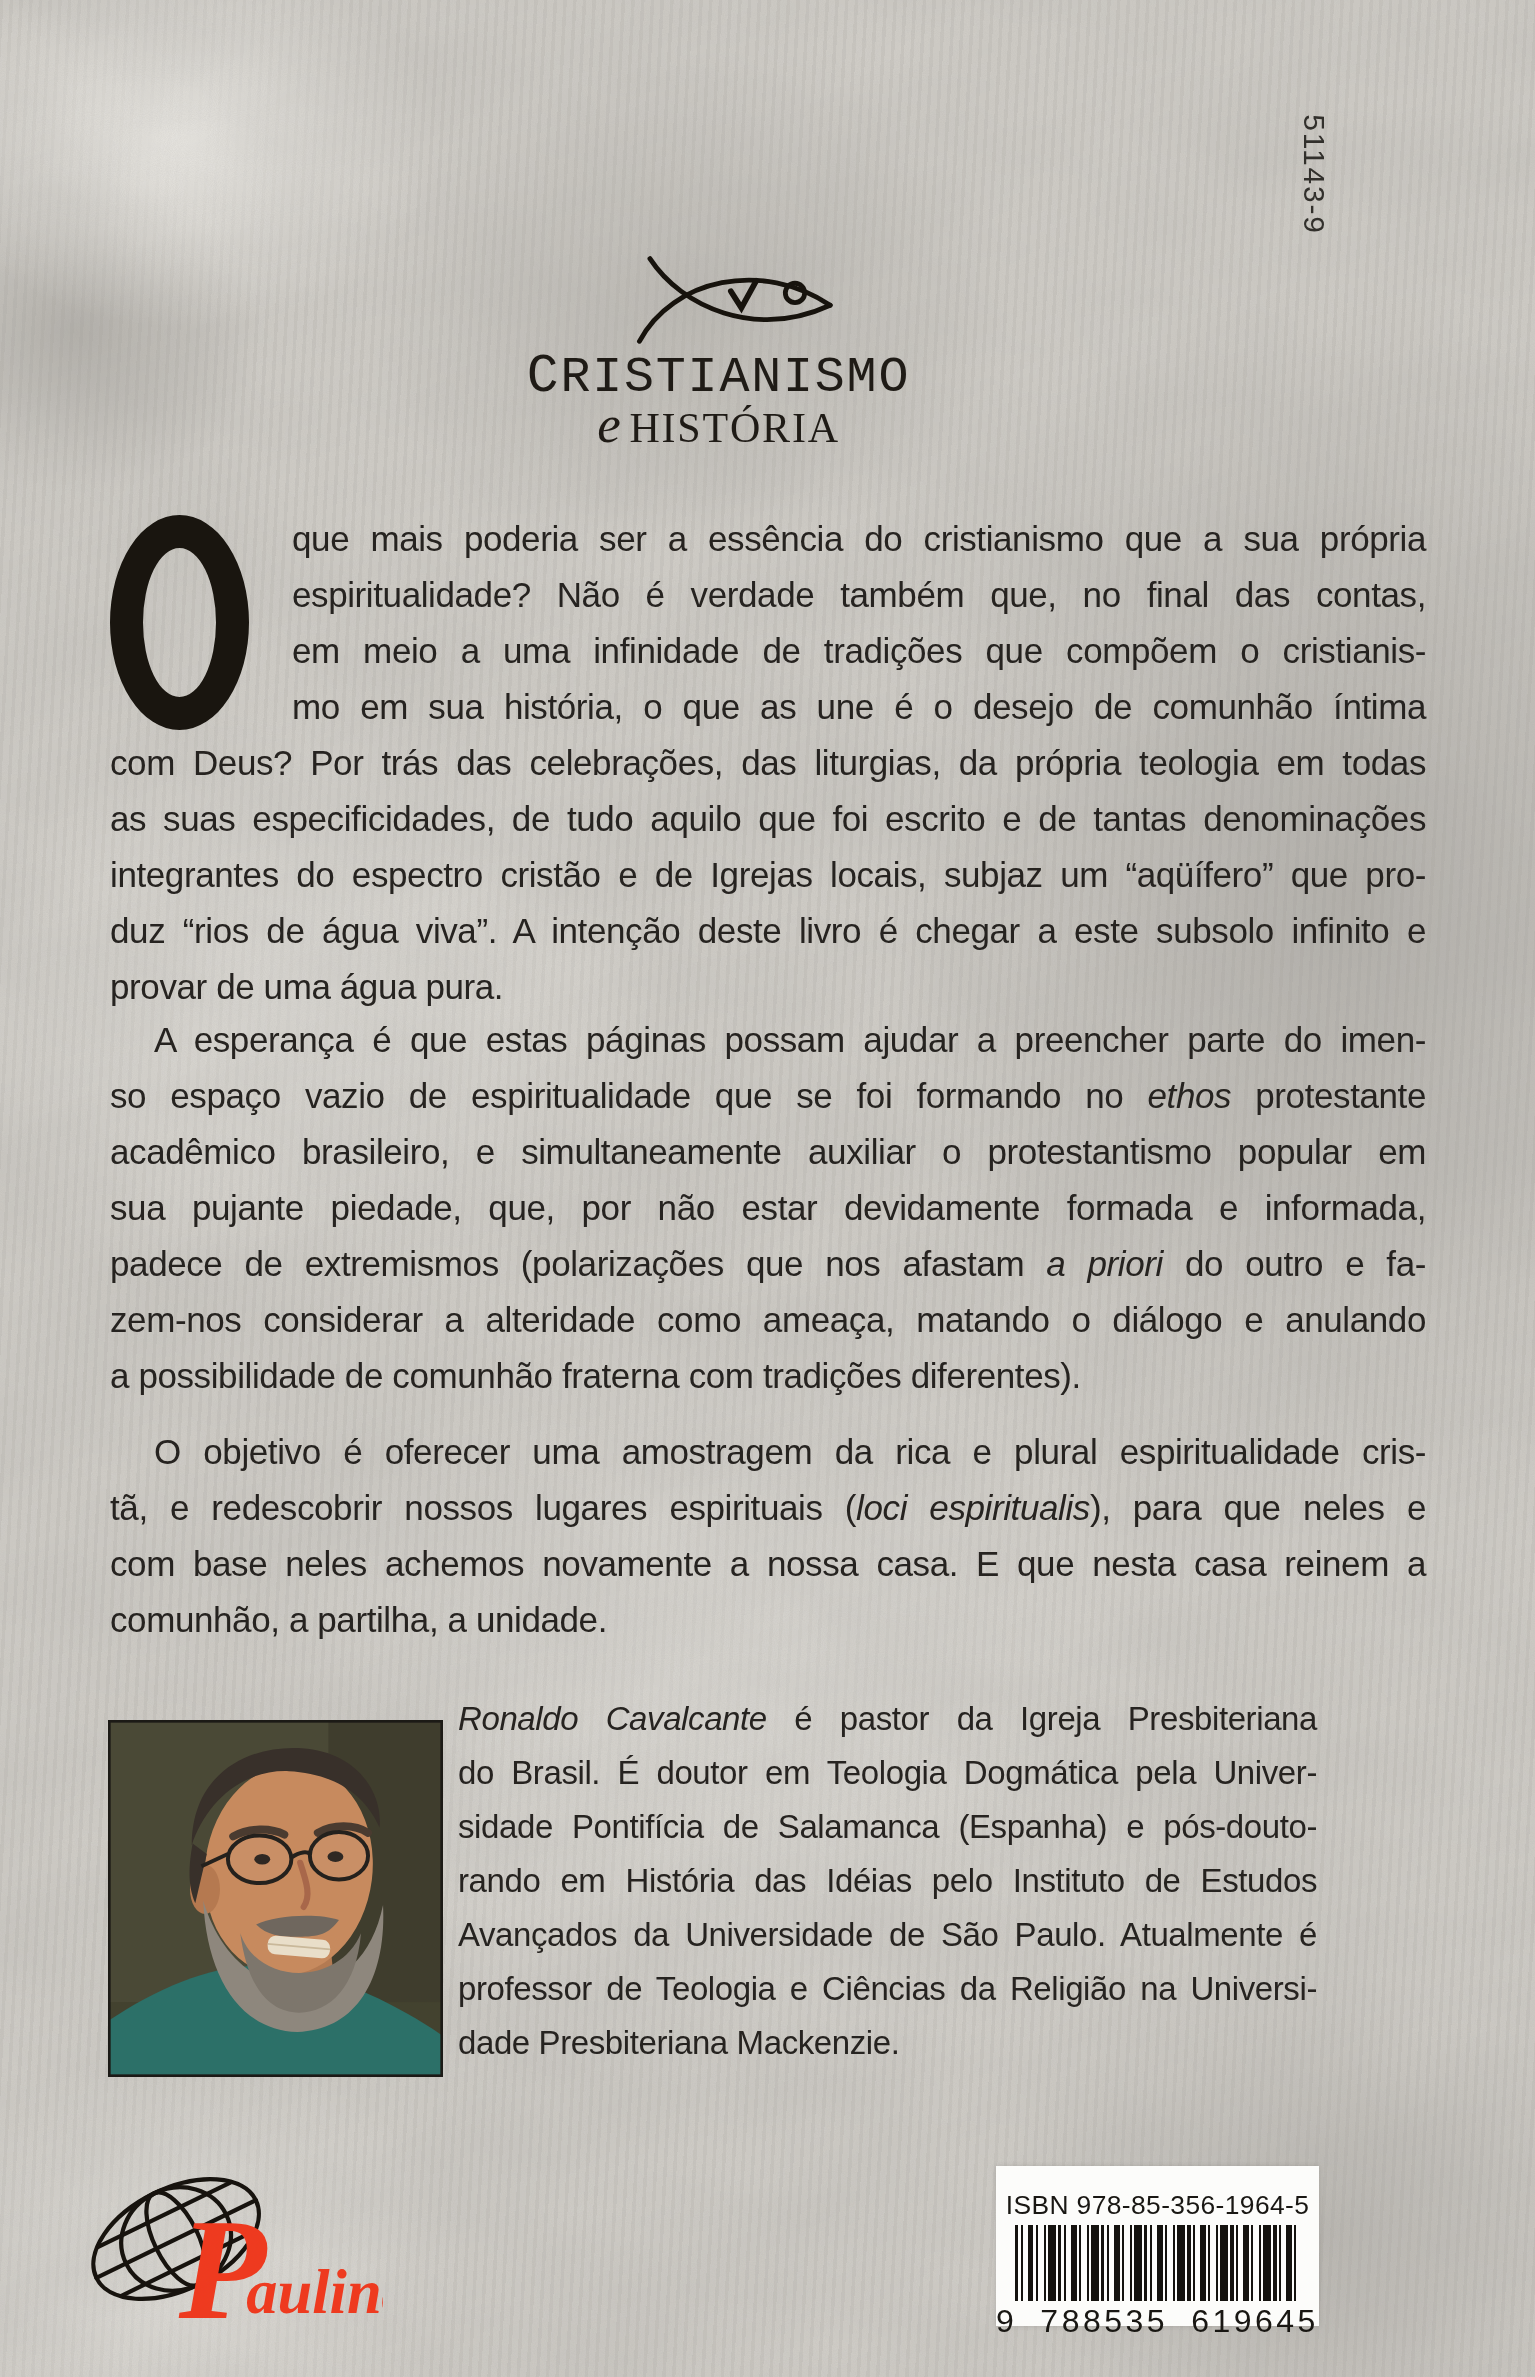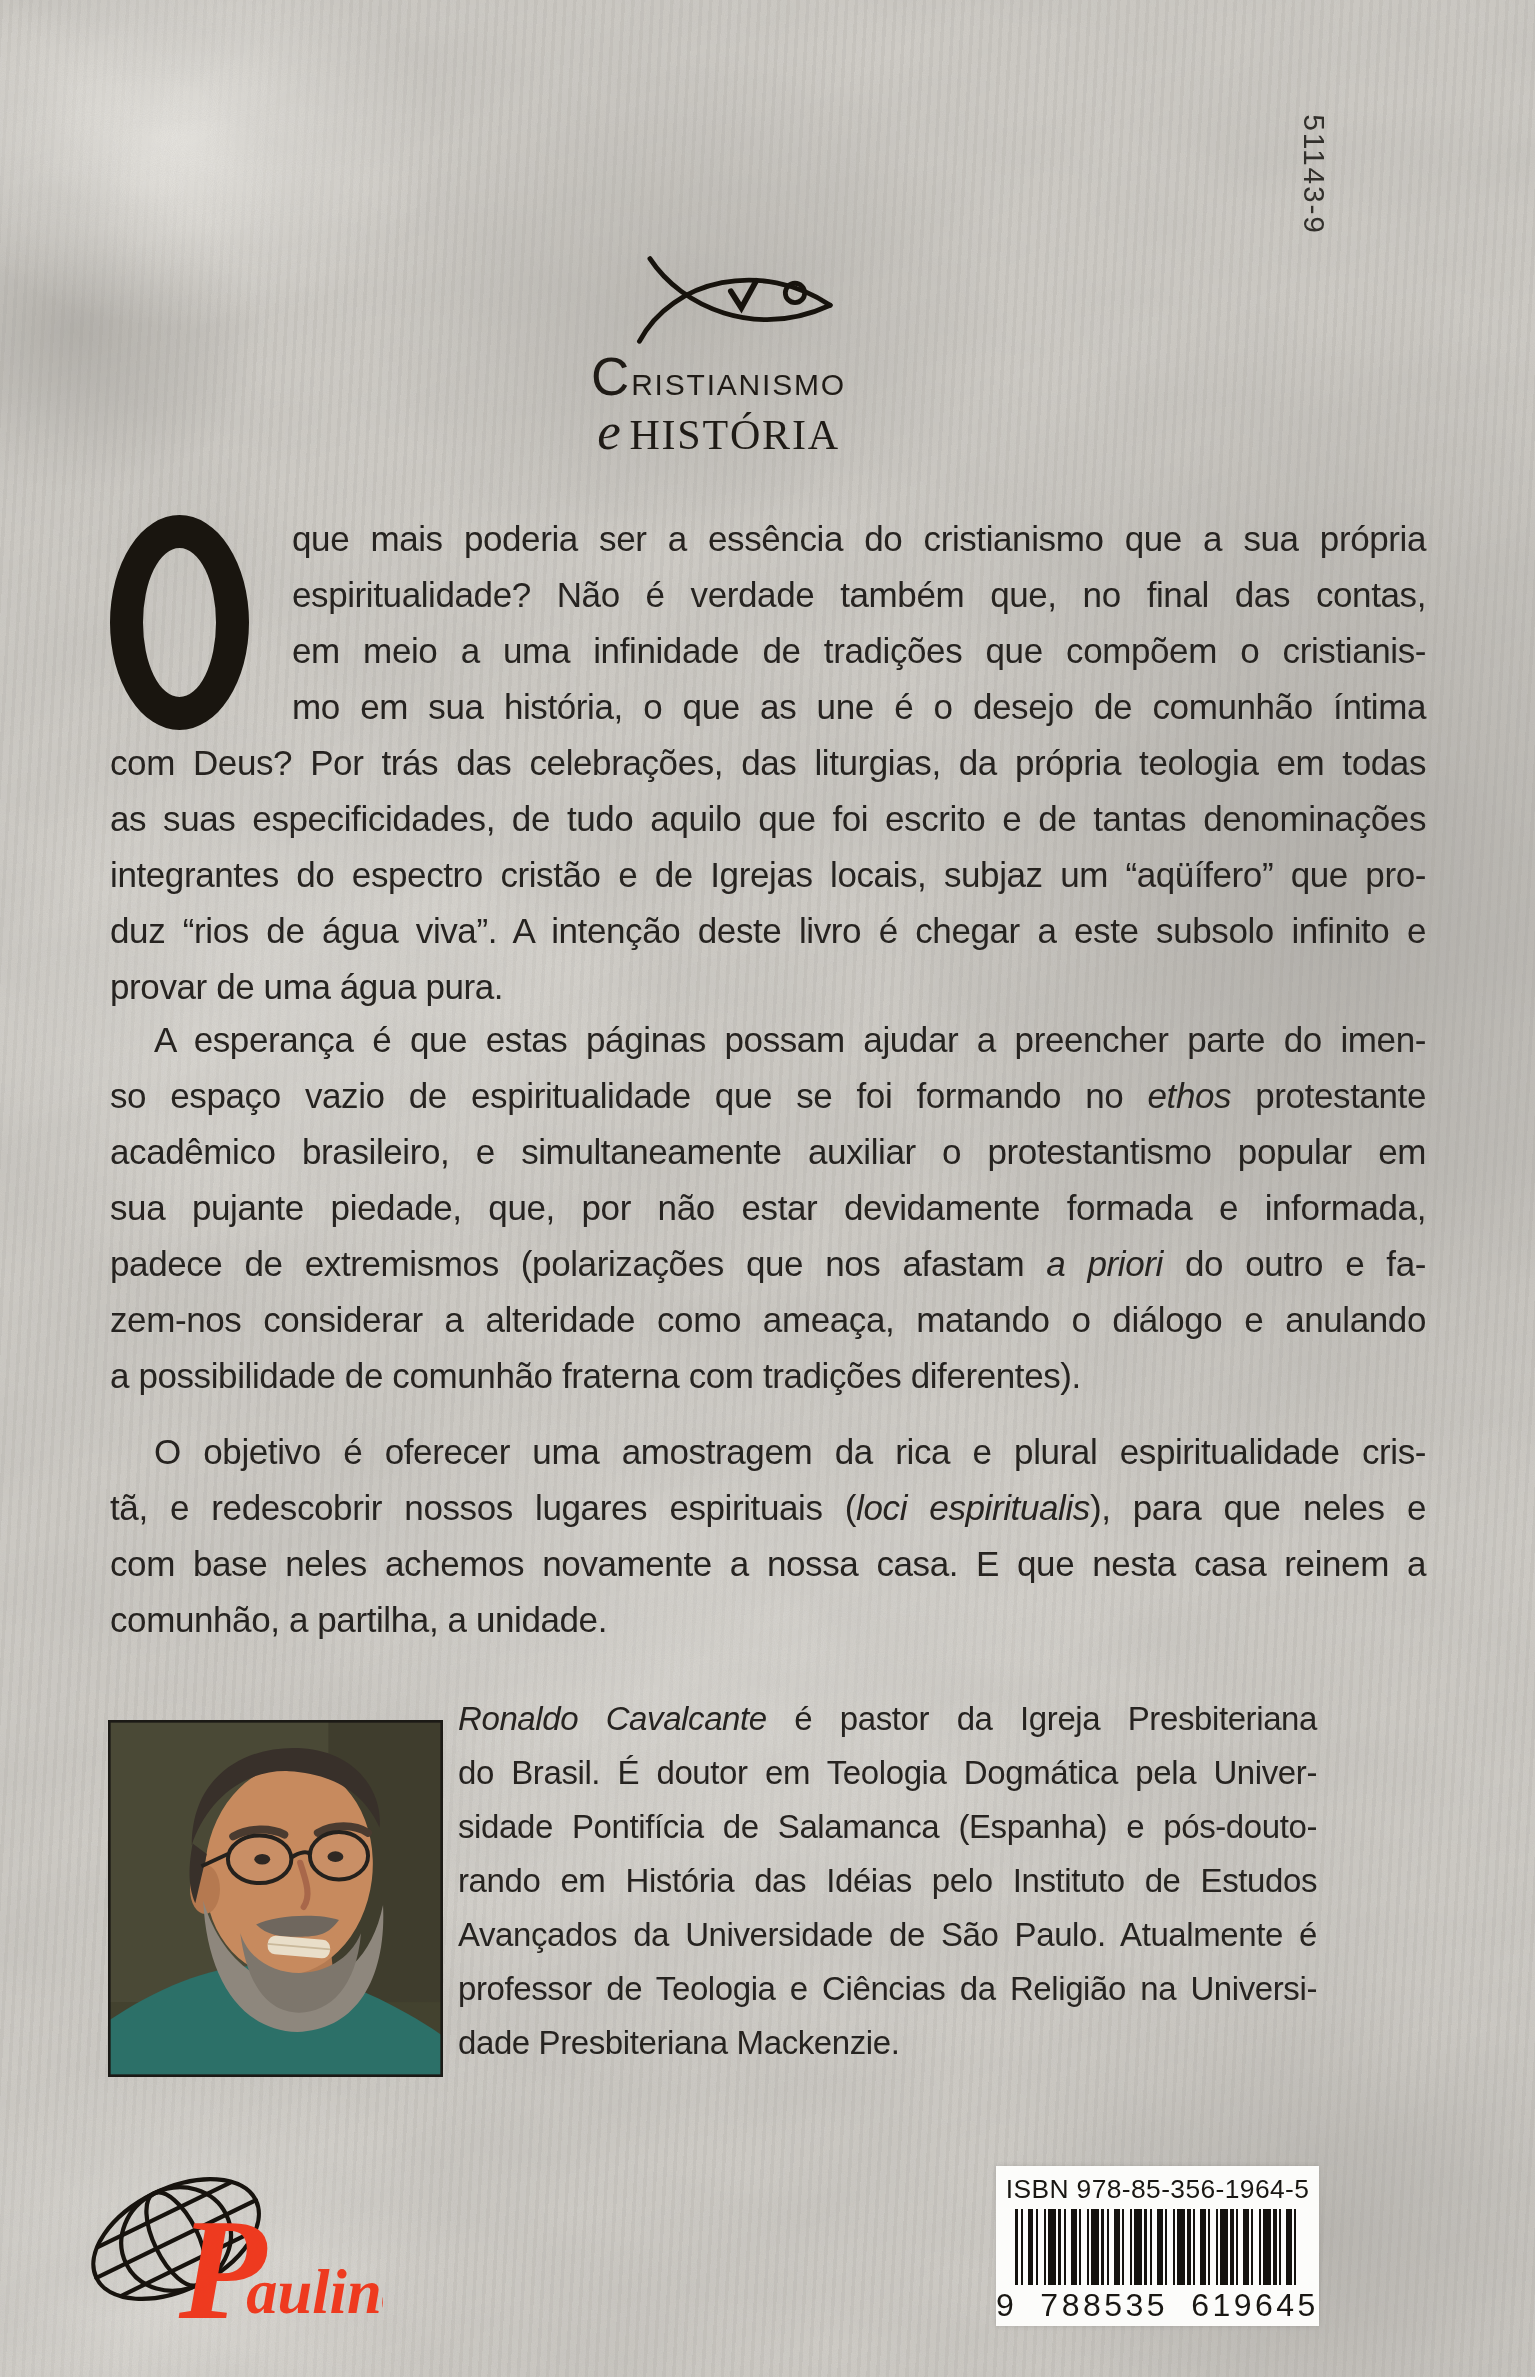--- a/index.html
+++ b/index.html
@@ -20,21 +20,21 @@
   }
   .texture{position:absolute;left:0;top:0;pointer-events:none;}
   
   .code-vertical{
     position:absolute;left:1236px;top:157px;width:154px;height:35px;
     transform:rotate(90deg);font-size:30px;letter-spacing:1.8px;color:#32302c;text-align:center;
   }
   
   .series-logo{position:absolute;left:476px;top:254px;width:485px;text-align:center;color:#1f1b16;}
   .fish{display:block;margin:0 auto;transform:translateX(17.6px);}
-  .logo-title{font-family:Liberation Sans, sans-serif;font-size:30px;letter-spacing:1.8px;line-height:48px;text-transform:uppercase;}
+  .logo-title{font-family:Liberation Mono, monospace;font-size:50px;letter-spacing:1.8px;line-height:48px;text-transform:uppercase;}
   .logo-title::first-letter{font-size:53px;}
   .logo-line2{font-family:"Liberation Serif",serif;margin-top:-3.5px;line-height:51px;}
   .logo-e{font-style:italic;font-size:53px;margin-right:8.8px;}
   .logo-title2{font-size:42px;letter-spacing:1.8px;text-transform:uppercase;}
   .logo-title2::first-letter{font-size:53px;}
   
   .textblock{position:absolute;left:110px;width:1316px;}
   .line{font-size:35px;line-height:56px;letter-spacing:-0.4px;text-align:justify;text-align-last:justify;}
   .textblock .line:last-child{text-align-last:left;}
   .first-indent .line:first-child{text-indent:44px;}
@@ -46,21 +46,21 @@
   .sr{position:absolute;width:0.9px;height:0.9px;overflow:hidden;clip-path:inset(50%);white-space:nowrap;}
   
   .author-photo{position:absolute;left:108px;top:1720px;width:335px;height:357px;}
   .bio{position:absolute;left:458px;top:1692px;width:859px;}
   .bio .line{font-size:33px;line-height:54px;}
   
   .publisher-logo{position:absolute;left:79px;top:2147px;width:304px;height:201px;}
   
   .isbn-box{position:absolute;left:996px;top:2166px;width:323px;height:160px;background:#fcfcfa;
             box-shadow:0 0 5.3px rgba(0,0,0,.12);text-align:center;color:#191713;}
-  .isbn-label{font-size:26.4px;letter-spacing:0.4px;margin-top:8px;}
+  .isbn-label{font-size:26.4px;letter-spacing:0.4px;margin-top:24px;}
   .barcode{height:76px;margin:4.4px 19.4px 0 19.4px;
     background:repeating-linear-gradient(90deg,
       #14120e 0 3.5px, #fcfcfa 3.5px 6.2px,
       #14120e 6.2px 8px, #fcfcfa 8px 13.2px,
       #14120e 13.2px 18.5px, #fcfcfa 18.5px 21px,
       #14120e 21px 23px, #fcfcfa 23px 29px,
       #14120e 29px 31px, #fcfcfa 31px 33px,
       #14120e 33px 41px, #fcfcfa 41px 43px);}
   .isbn-digits{font-size:32px;letter-spacing:3.5px;word-spacing:10.6px;margin-top:1.8px;}
   i{font-style:italic;}

